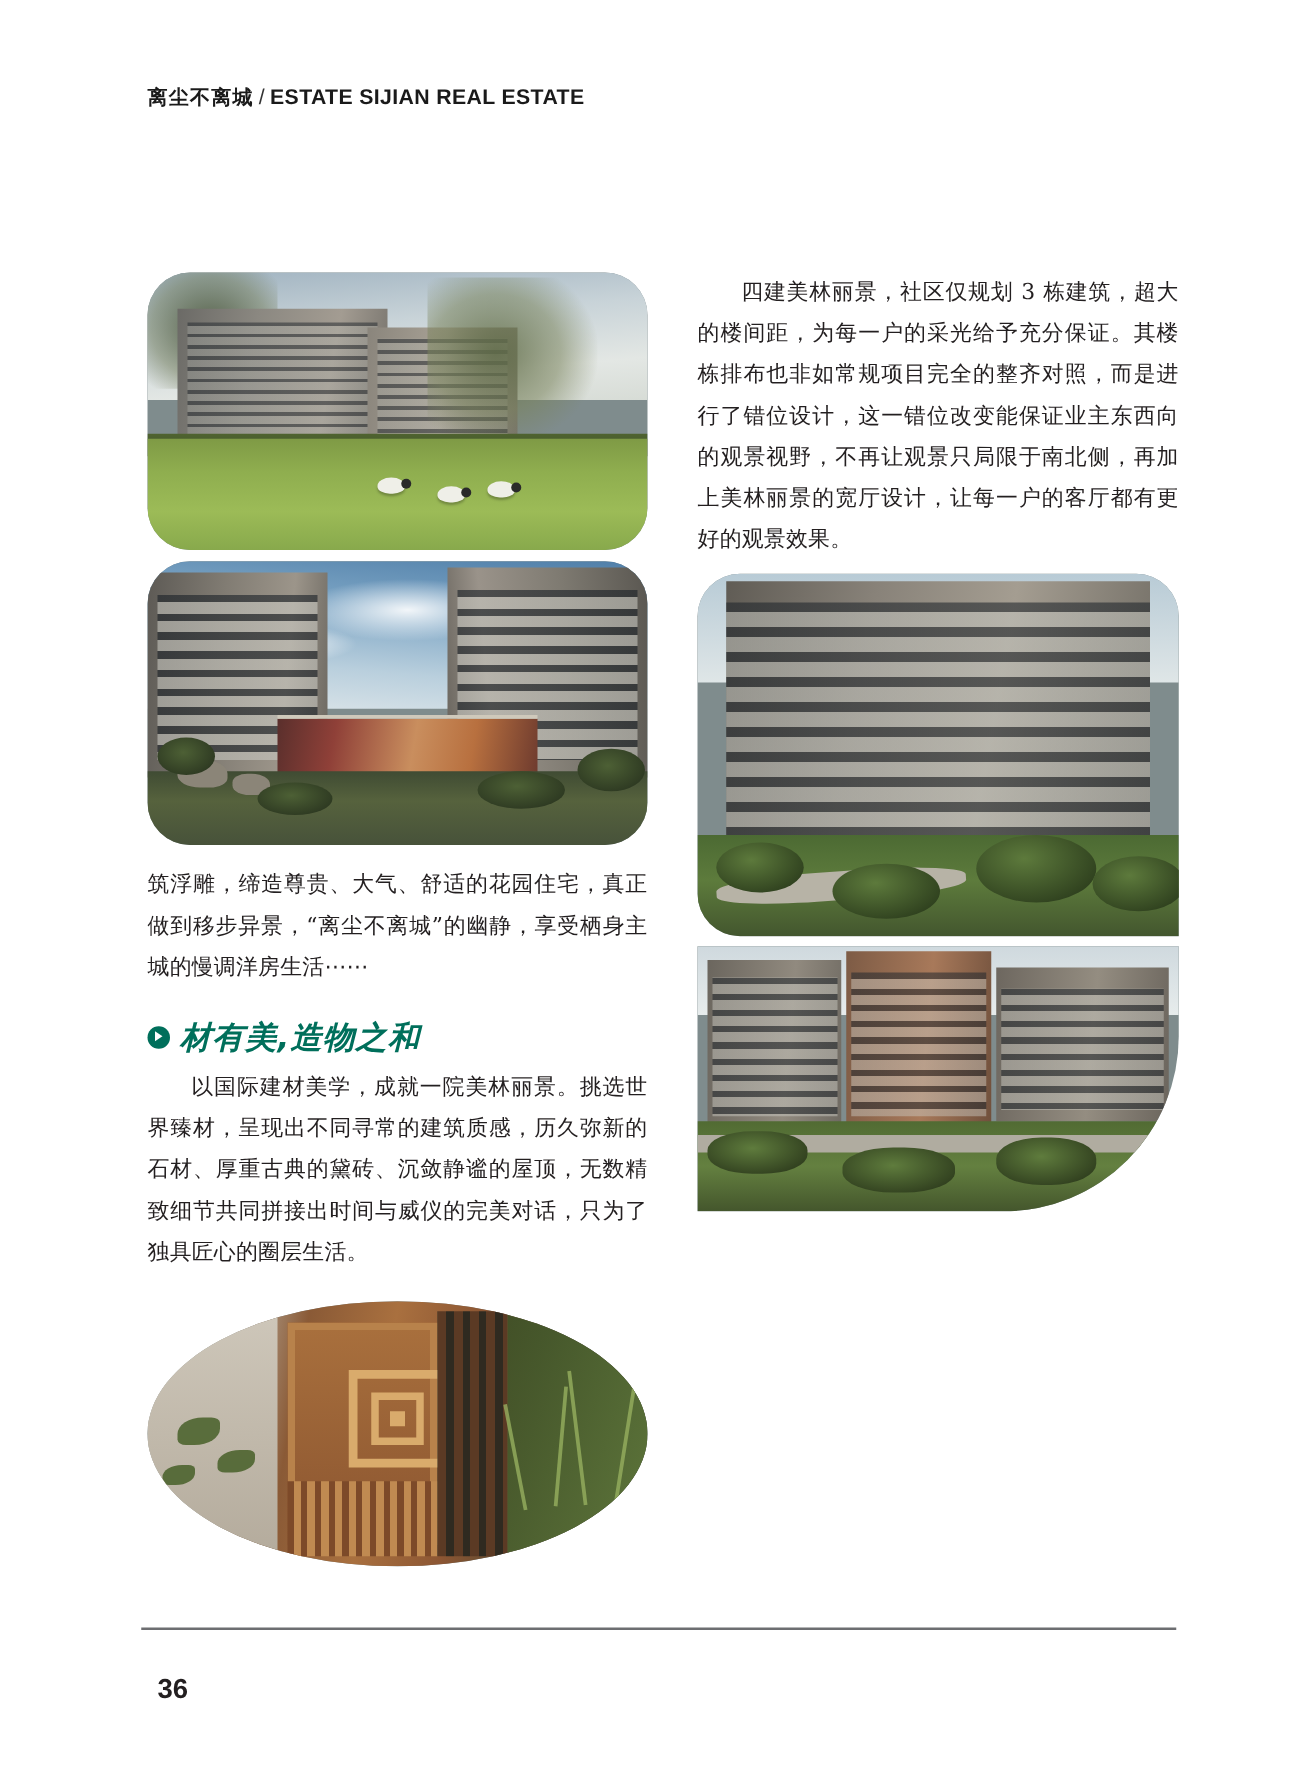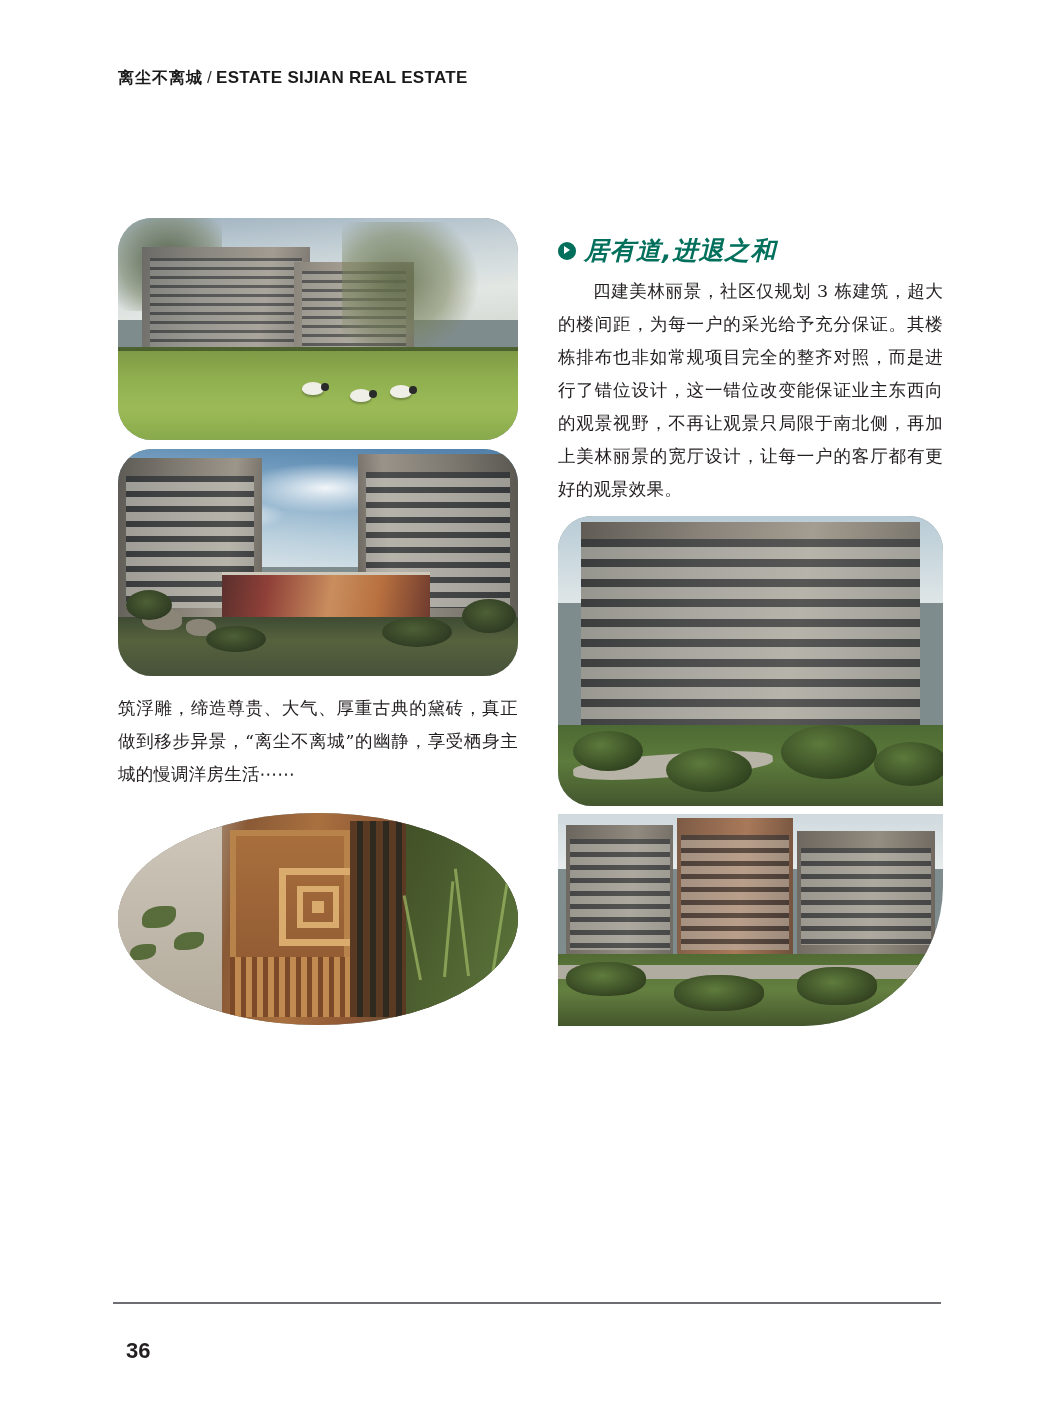--- a/index.html
+++ b/index.html
@@ -399,23 +399,28 @@
     <div class="mural"></div>
     <div class="ground"></div>
     <div class="rock" style="left:6%;top:70%;width:40px;height:22px;"></div>
     <div class="rock" style="left:17%;top:75%;width:30px;height:17px;"></div>
     <div class="shrub" style="left:2%;top:62%;width:46px;height:30px;"></div>
     <div class="shrub" style="left:22%;top:78%;width:60px;height:26px;"></div>
     <div class="shrub" style="left:66%;top:74%;width:70px;height:30px;"></div>
     <div class="shrub" style="left:86%;top:66%;width:54px;height:34px;"></div>
   </div>
 
-  <div class="caption">筑浮雕，缔造尊贵、大气、厚重古典的黛砖，真正做到移步异景，“离尘不离城”的幽静，享受栖身主城的慢调洋房生活⋯⋯</div>
-
-
+  <div class="caption">筑浮雕，缔造尊贵、大气、舒适的花园住宅，真正做到移步异景，“离尘不离城”的幽静，享受栖身主城的慢调洋房生活⋯⋯</div>
+
+  <div class="section-head">
+    <span class="bullet"></span>
+    <span class="txt">材有美,造物之和</span>
+  </div>
+
+  <p class="para">以国际建材美学，成就一院美林丽景。挑选世界臻材，呈现出不同寻常的建筑质感，历久弥新的石材、厚重古典的黛砖、沉敛静谧的屋顶，无数精致细节共同拼接出时间与威仪的完美对话，只为了独具匠心的圈层生活。</p>
 
   <div class="photo ph3">
     <div class="base"></div>
     <div class="stone"></div>
     <div class="leaf" style="left:6%;top:44%;width:34px;height:22px;"></div>
     <div class="leaf" style="left:14%;top:56%;width:30px;height:18px;"></div>
     <div class="leaf" style="left:3%;top:62%;width:26px;height:16px;"></div>
     <div class="panel"></div>
     <div class="fret"></div>
     <div class="slats"></div>
@@ -425,24 +430,20 @@
     <div class="blade" style="right:12%;top:26%;height:108px;transform:rotate(-7deg);"></div>
     <div class="blade" style="right:18%;top:32%;height:96px;transform:rotate(5deg);"></div>
     <div class="blade" style="right:24%;top:38%;height:86px;transform:rotate(-11deg);"></div>
   </div>
 
 </div>
 
 <div class="col-right">
 
 
-  <div class="section-head right-head">
-    <span class="bullet"></span>
-    <span class="txt">居有道,进退之和</span>
-  </div>
 
   <p class="para">四建美林丽景，社区仅规划 3 栋建筑，超大的楼间距，为每一户的采光给予充分保证。其楼栋排布也非如常规项目完全的整齐对照，而是进行了错位设计，这一错位改变能保证业主东西向的观景视野，不再让观景只局限于南北侧，再加上美林丽景的宽厅设计，让每一户的客厅都有更好的观景效果。</p>
 
   <div class="photo ph4">
     <div class="sky"></div>
     <div class="facade"></div>
     <div class="rows"></div>
     <div class="greenbelt"></div>
     <div class="path"></div>
     <div class="bush" style="left:4%;top:74%;width:70px;height:40px;"></div>

